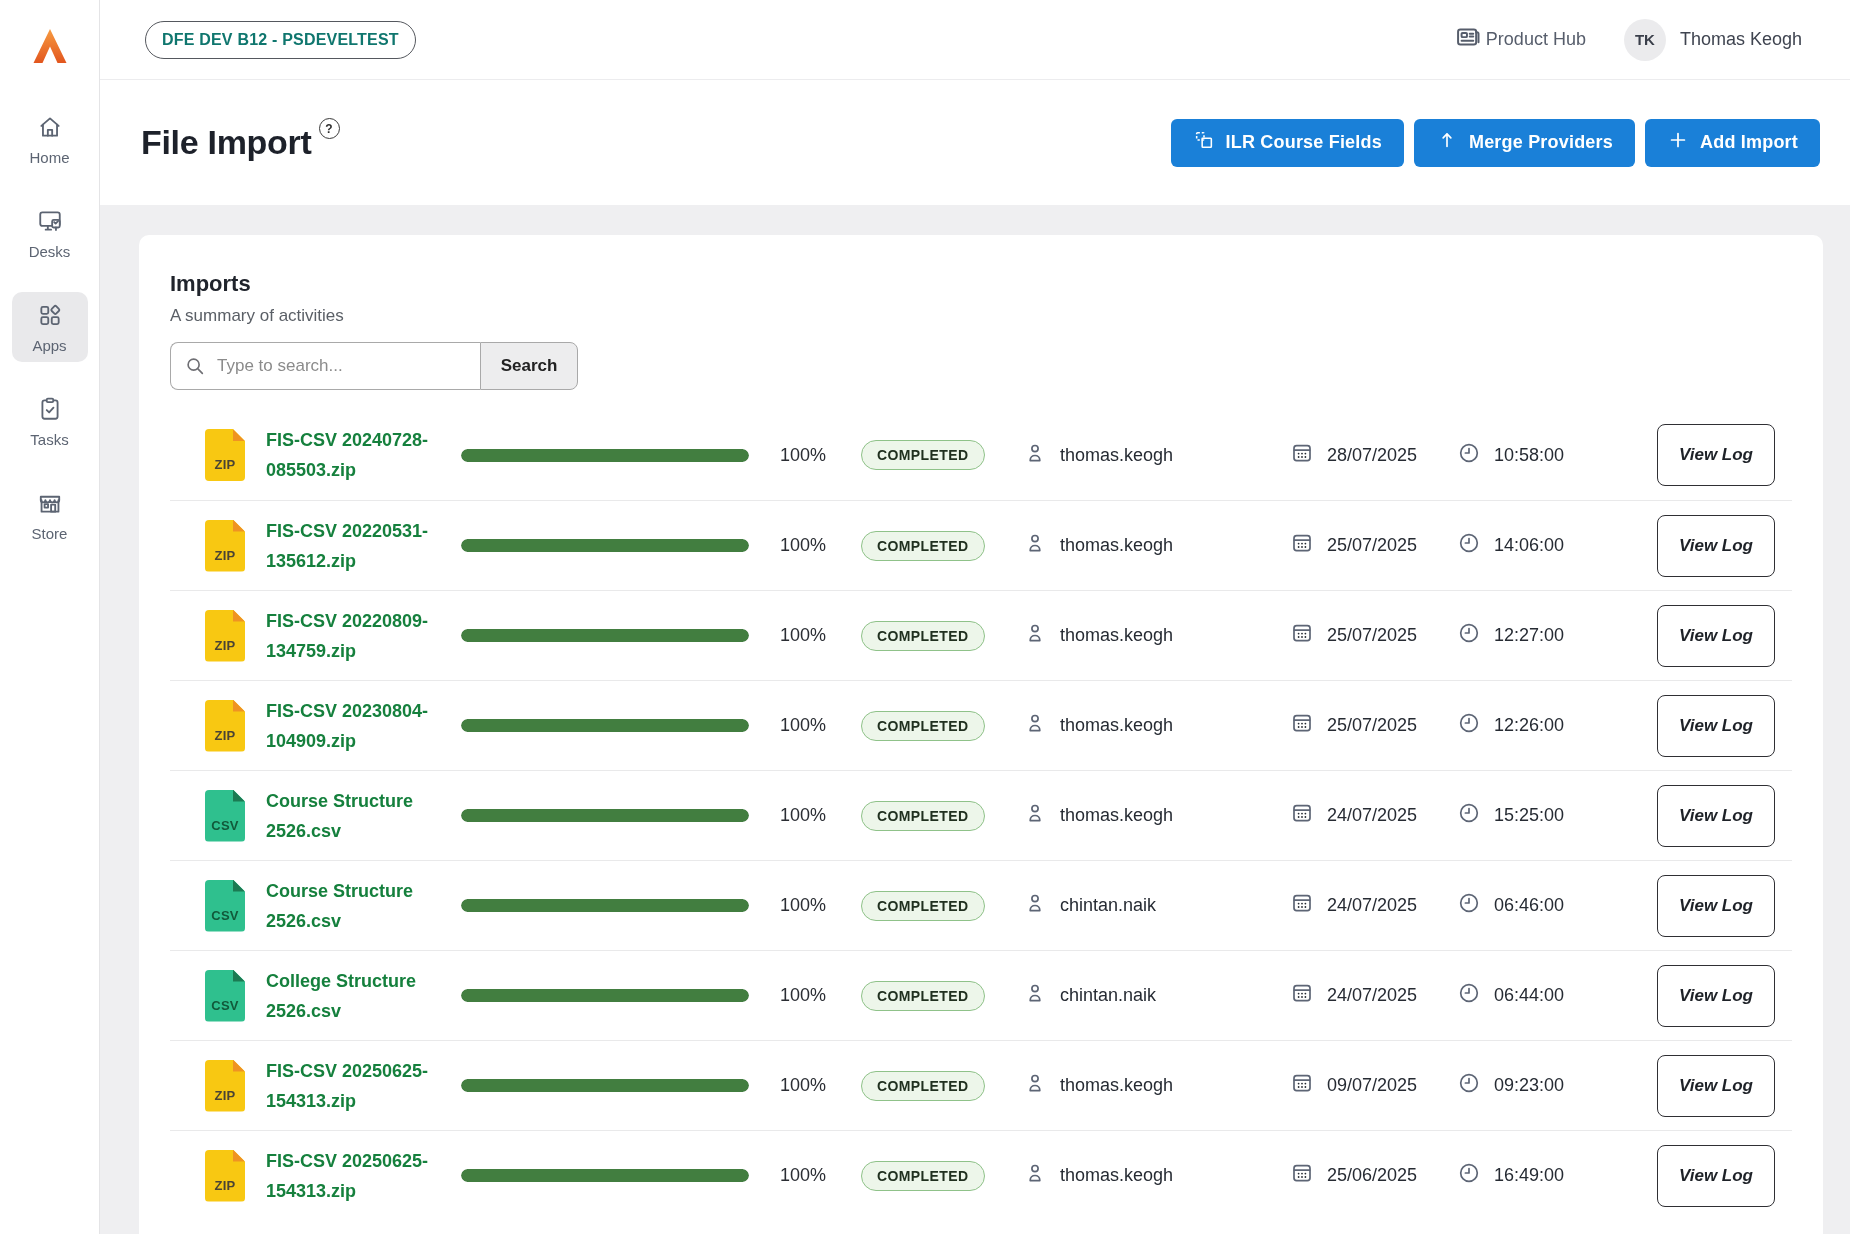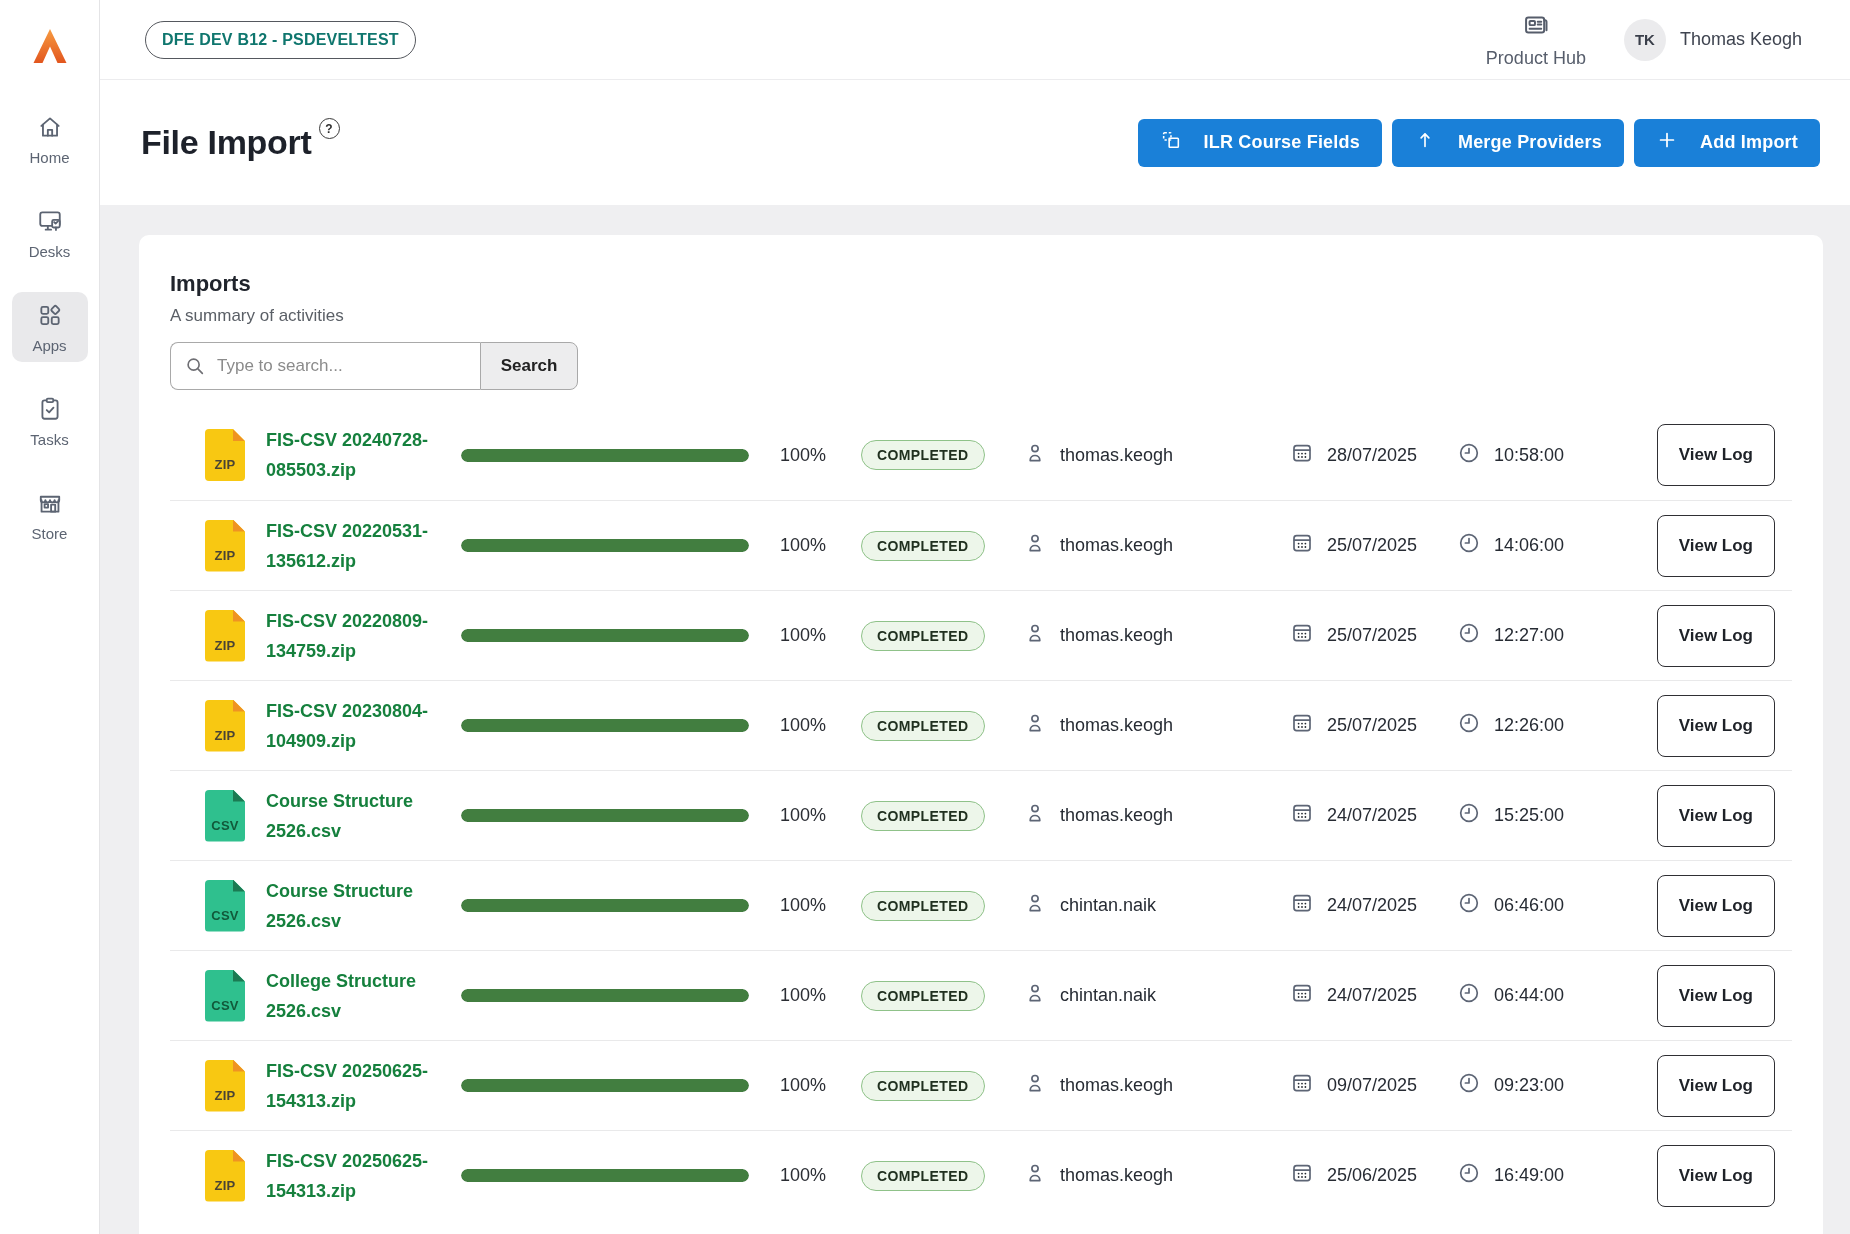--- a/index.html
+++ b/index.html
@@ -30,30 +30,30 @@
   .nav-item.active{background:#e9e9eb;}
   .nav-item svg{stroke:#5c6472;}
   .nav-label{font-size:15px;color:#5c6472;}
 
   
   .content{flex:1;display:flex;flex-direction:column;min-width:0;}
 
   .topbar{height:80px;flex:0 0 80px;display:flex;align-items:center;padding:0 48px 0 45px;border-bottom:1px solid #ececee;background:#fff;}
   .env-badge{border:1px solid #55585e;border-radius:999px;padding:9px 16px;font-size:16px;font-weight:600;color:#0f766e;letter-spacing:.2px;}
   .topbar-right{margin-left:auto;display:flex;align-items:center;gap:38px;}
-  .product-hub{display:flex;align-items:center;gap:4px;color:#565d6b;font-size:18px;cursor:pointer;flex-direction:column;}
+  .product-hub{display:flex;align-items:center;gap:4px;color:#565d6b;font-size:18px;cursor:pointer;}
   .user-chip{display:flex;align-items:center;gap:14px;cursor:pointer;}
   .avatar{width:42px;height:42px;border-radius:50%;background:#ebebed;display:flex;align-items:center;justify-content:center;font-size:15px;font-weight:700;color:#3a3f4a;}
   .user-name{font-size:18px;color:#3f4450;}
 
   .page-head{height:125px;flex:0 0 125px;display:flex;align-items:center;padding:0 30px 0 41px;background:#fff;}
   .page-title{font-size:34px;font-weight:800;color:#1d212a;letter-spacing:-.3px;}
   .help-bubble{display:inline-flex;align-items:center;justify-content:center;width:21px;height:21px;border:1.6px solid #3a3a3a;border-radius:50%;font-size:12px;font-weight:700;color:#2c2c2c;vertical-align:top;position:relative;top:-14px;margin-left:7px;cursor:pointer;}
   .actions{margin-left:auto;display:flex;gap:10px;}
-  .btn-primary{display:flex;align-items:center;gap:22px;height:48px;padding:0 22px;background:var(--accent-blue);color:#fff;border:none;border-radius:6px;font-family:inherit;font-size:18px;font-weight:700;letter-spacing:.2px;cursor:pointer;}
+  .btn-primary{display:flex;align-items:center;gap:11px;height:48px;padding:0 22px;background:var(--accent-blue);color:#fff;border:none;border-radius:6px;font-family:inherit;font-size:18px;font-weight:700;letter-spacing:.2px;cursor:pointer;}
   .btn-primary svg{stroke:#fff;}
 
   .main{flex:1;background:#efeff1;padding:30px 27px 0 39px;overflow:hidden;}
   .card{background:#fff;border-radius:10px;width:100%;min-height:1100px;padding:36px 31px 0 31px;}
   .card-title{font-size:22px;font-weight:700;color:#20242c;}
   .card-subtitle{font-size:17px;color:#5a5f66;margin-top:9px;}
 
   .search-bar{display:flex;margin-top:16px;height:52px;width:408px;}
   .search-field{position:relative;width:310px;height:48px;}
   .search-field input{width:100%;height:100%;border:1px solid #a9a9a9;border-right:none;border-radius:8px 0 0 8px;padding:0 12px 0 46px;font-family:inherit;font-size:17px;color:#333;outline:none;}
@@ -76,21 +76,21 @@
   .file-ext{font-size:13px;font-weight:700;letter-spacing:.2px;margin-top:14px;}
 
   .file-name{font-size:18px;font-weight:600;line-height:30px;color:#15803d;width:182px;}
   .bar-track{width:288px;height:13px;border-radius:7px;background:#e8e8e8;overflow:hidden;}
   .bar-fill{height:100%;border-radius:7px;background:var(--progress-green);}
   .pct{font-size:18px;color:#2a2d33;}
   .status-badge{display:inline-block;padding:6px 15px;border:1.4px solid var(--status-border);border-radius:999px;background:var(--status-bg);font-size:14px;font-weight:600;letter-spacing:.4px;color:#20301f;}
   .cell-with-icon{display:flex;align-items:center;gap:13px;font-size:18px;color:#262b33;}
   .cell-with-icon svg{flex:0 0 auto;stroke:var(--gray-icon);}
   .action-cell{display:flex;justify-content:flex-end;padding-right:17px;}
-  .view-log{border:1.6px solid #2f2f34;border-radius:8px;background:#fff;padding:20px 21px;font-family:inherit;font-size:17px;font-weight:600;color:#1e2228;cursor:pointer;}
+  .view-log{border:1.6px solid #2f2f34;border-radius:8px;background:#fff;padding:20px 21px;font-family:inherit;font-size:17px;font-weight:600;color:#1e2228;cursor:pointer;font-style:italic;}
 </style>
 </head>
 <body>
 
 <div class="app">
 
   <aside class="sidebar">
     <div class="logo">
       <svg width="46" height="46" viewBox="0 0 46 46" fill="none">
         <defs>

